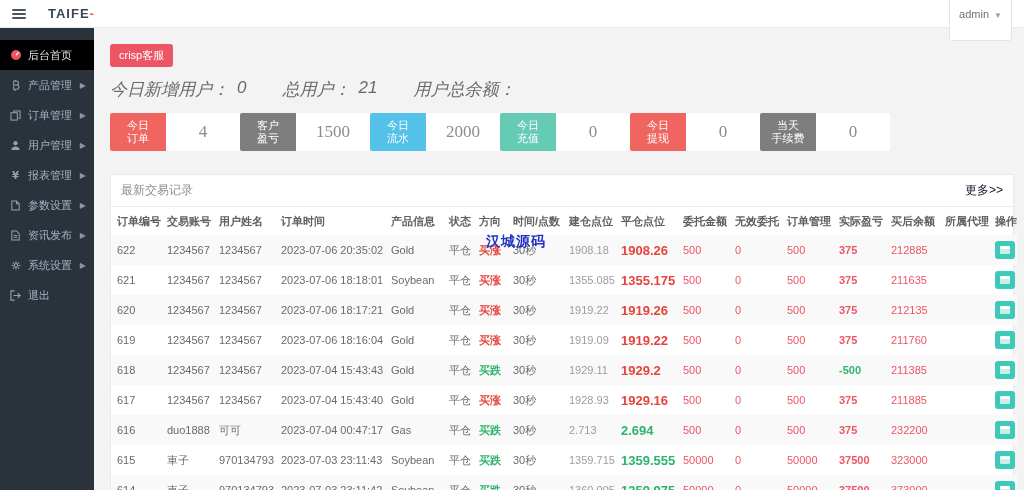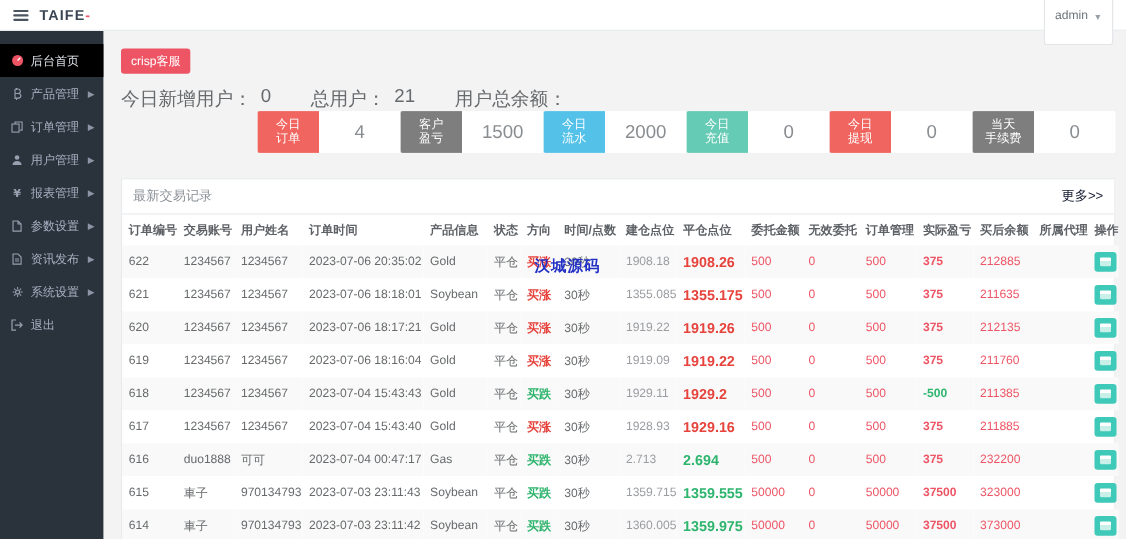--- a/index.html
+++ b/index.html
@@ -4,21 +4,21 @@
 <style>
   html,body{margin:0;padding:0;width:1024px;height:490px;overflow:hidden;
     font-family:"Liberation Sans","DejaVu Sans",sans-serif;background:#f3f3f4;position:relative;}
   *{box-sizing:border-box;}
 
   
   .topbar{position:absolute;top:0;left:0;right:0;height:28px;background:#fff;
     border-bottom:1px solid #e7eaec;display:flex;align-items:center;padding:0 12px;z-index:5;}
   .hamburger{width:14px;display:flex;flex-direction:column;gap:2px;cursor:pointer;}
   .hamburger i{height:2px;background:#4a5560;border-radius:1px;display:block;}
-  .logo{margin-left:10px;font-size:13px;font-weight:bold;color:#3c4653;letter-spacing:1px;}
+  .logo{margin-left:22px;font-size:13px;font-weight:bold;color:#3c4653;letter-spacing:1px;}
   .logo .dash{color:#ed5565;}
   .user-menu{margin-left:auto;border:1px solid #e2e4e8;border-radius:3px;background:#fff;
     font-size:11px;color:#6d737a;padding:20px 9px;display:flex;align-items:flex-end;gap:5px;cursor:pointer;}
   .caret{font-size:8px;color:#97a0a8;}
 
   
   .sidebar{position:absolute;top:28px;left:0;bottom:0;width:94px;background:#2a323b;padding-top:12px;z-index:4;}
   .side-item{height:30px;display:flex;align-items:center;padding:0 8px;font-size:11px;
     color:#a7b1c2;cursor:pointer;}
   .side-item.active{background:#000000;color:#dfe4ea;}
@@ -26,23 +26,23 @@
     color:#97a1b0;font-size:10px;line-height:1;font-weight:bold;}
   .side-item.active .side-icon{color:#ed5565;}
   .side-label{flex:1;white-space:nowrap;overflow:hidden;}
   .side-arrow{font-size:8px;color:#8b95a5;margin-left:2px;}
 
   
   .content{position:absolute;top:28px;left:94px;right:0;bottom:0;padding:16px 10px 0 16px;}
   .crisp-btn{display:inline-block;background:#ed5565;color:#fff;font-size:11px;
     padding:4px 9px;border-radius:3px;border:none;cursor:pointer;}
   .stats-line{margin-top:11px;display:flex;gap:36px;font-size:17px;color:#676a6c;}
-  .stat-pair{display:flex;gap:8px;}
-
-  .cards{display:flex;justify-content:flex-end;}
+  .stat-pair{display:flex;gap:8px;font-style:italic;}
+
+  .cards{display:flex;justify-content:flex-start;margin-top:12px;font-family:Liberation Serif, serif;}
   .card{width:130px;height:38px;display:flex;background:#fff;border-radius:2px;overflow:hidden;}
   .card-label{width:56px;color:#fff;font-size:11px;line-height:1.2;display:flex;flex-direction:column;
     align-items:center;justify-content:center;}
   .card-value{flex:1;display:flex;align-items:center;justify-content:center;font-size:17px;color:#8a8d90;}
 
   
   .table-card{background:#fff;border:1px solid #e7eaec;margin-top:23px;padding-bottom:6px;}
   .table-title-bar{display:flex;justify-content:space-between;align-items:center;
     padding:7px 10px;border-bottom:1px solid #e7eaec;}
   .table-title{font-size:12px;color:#8a9096;}

